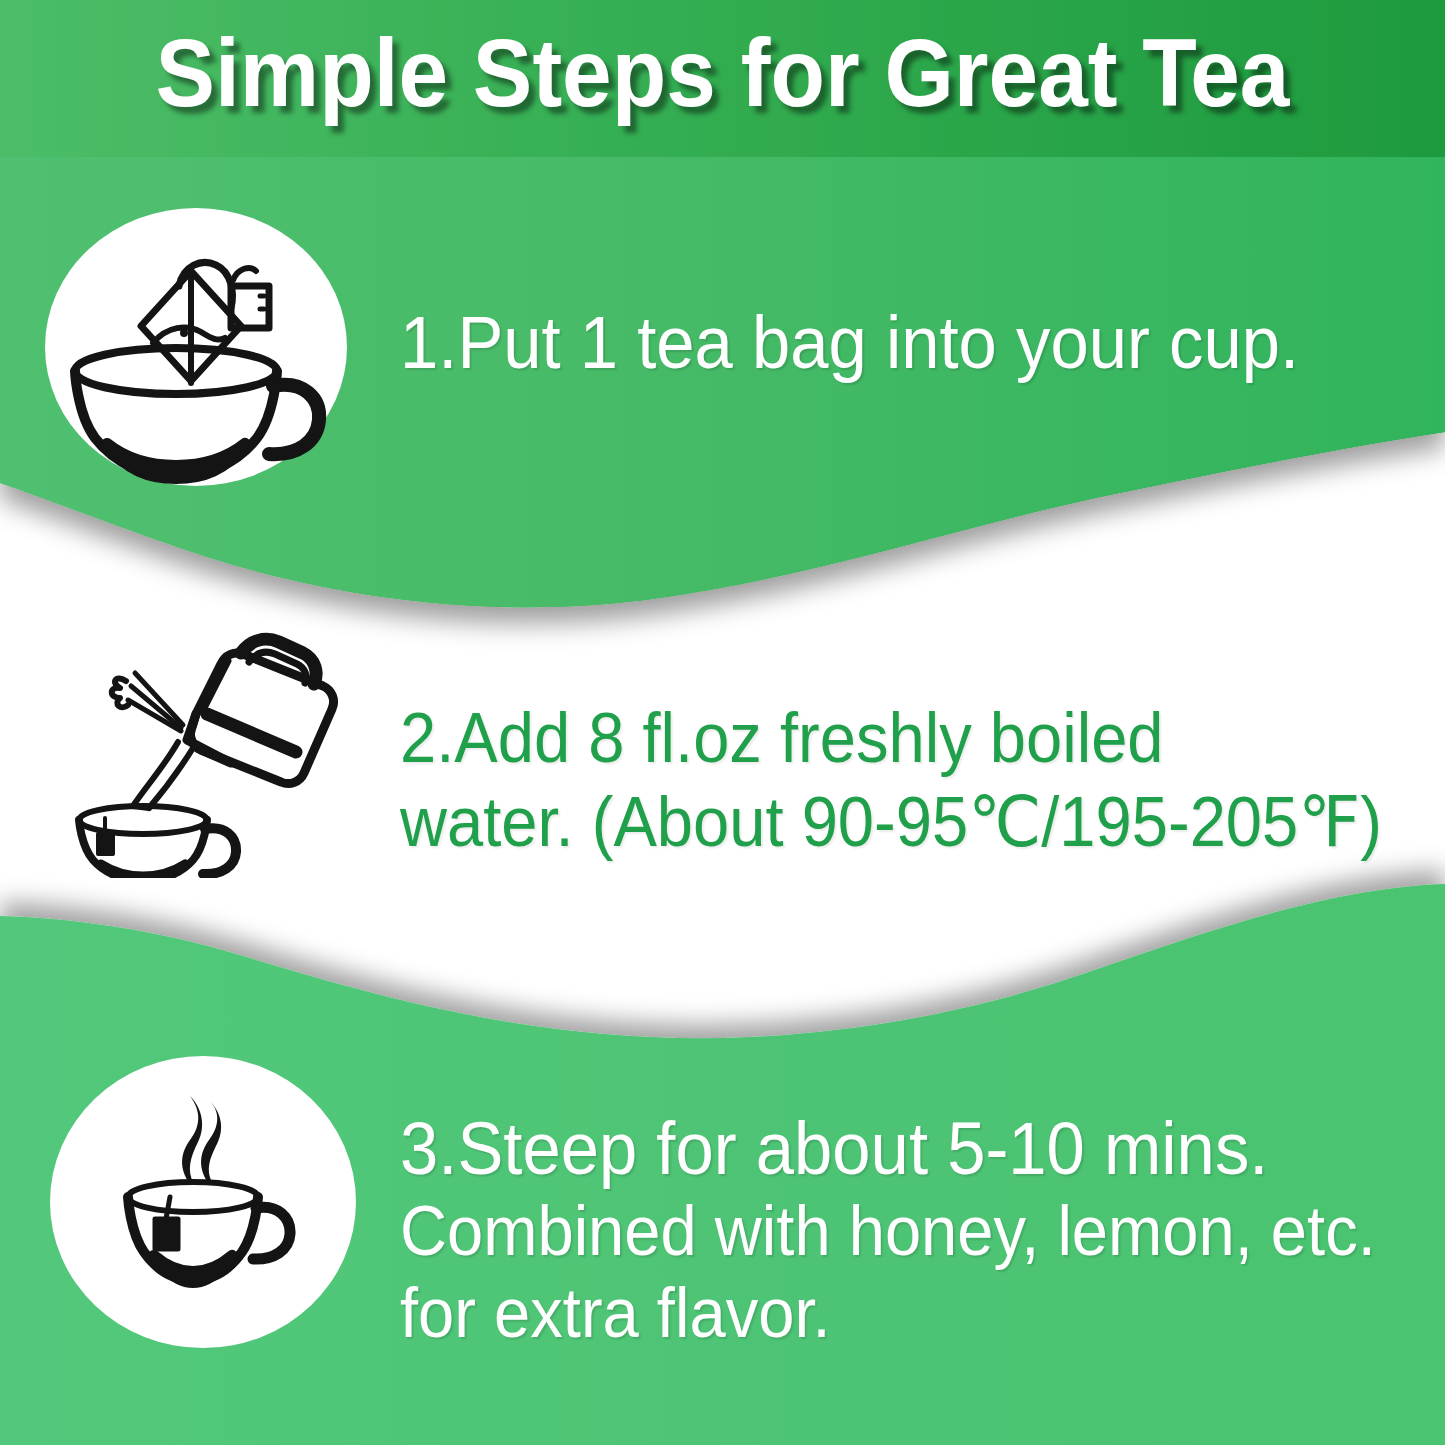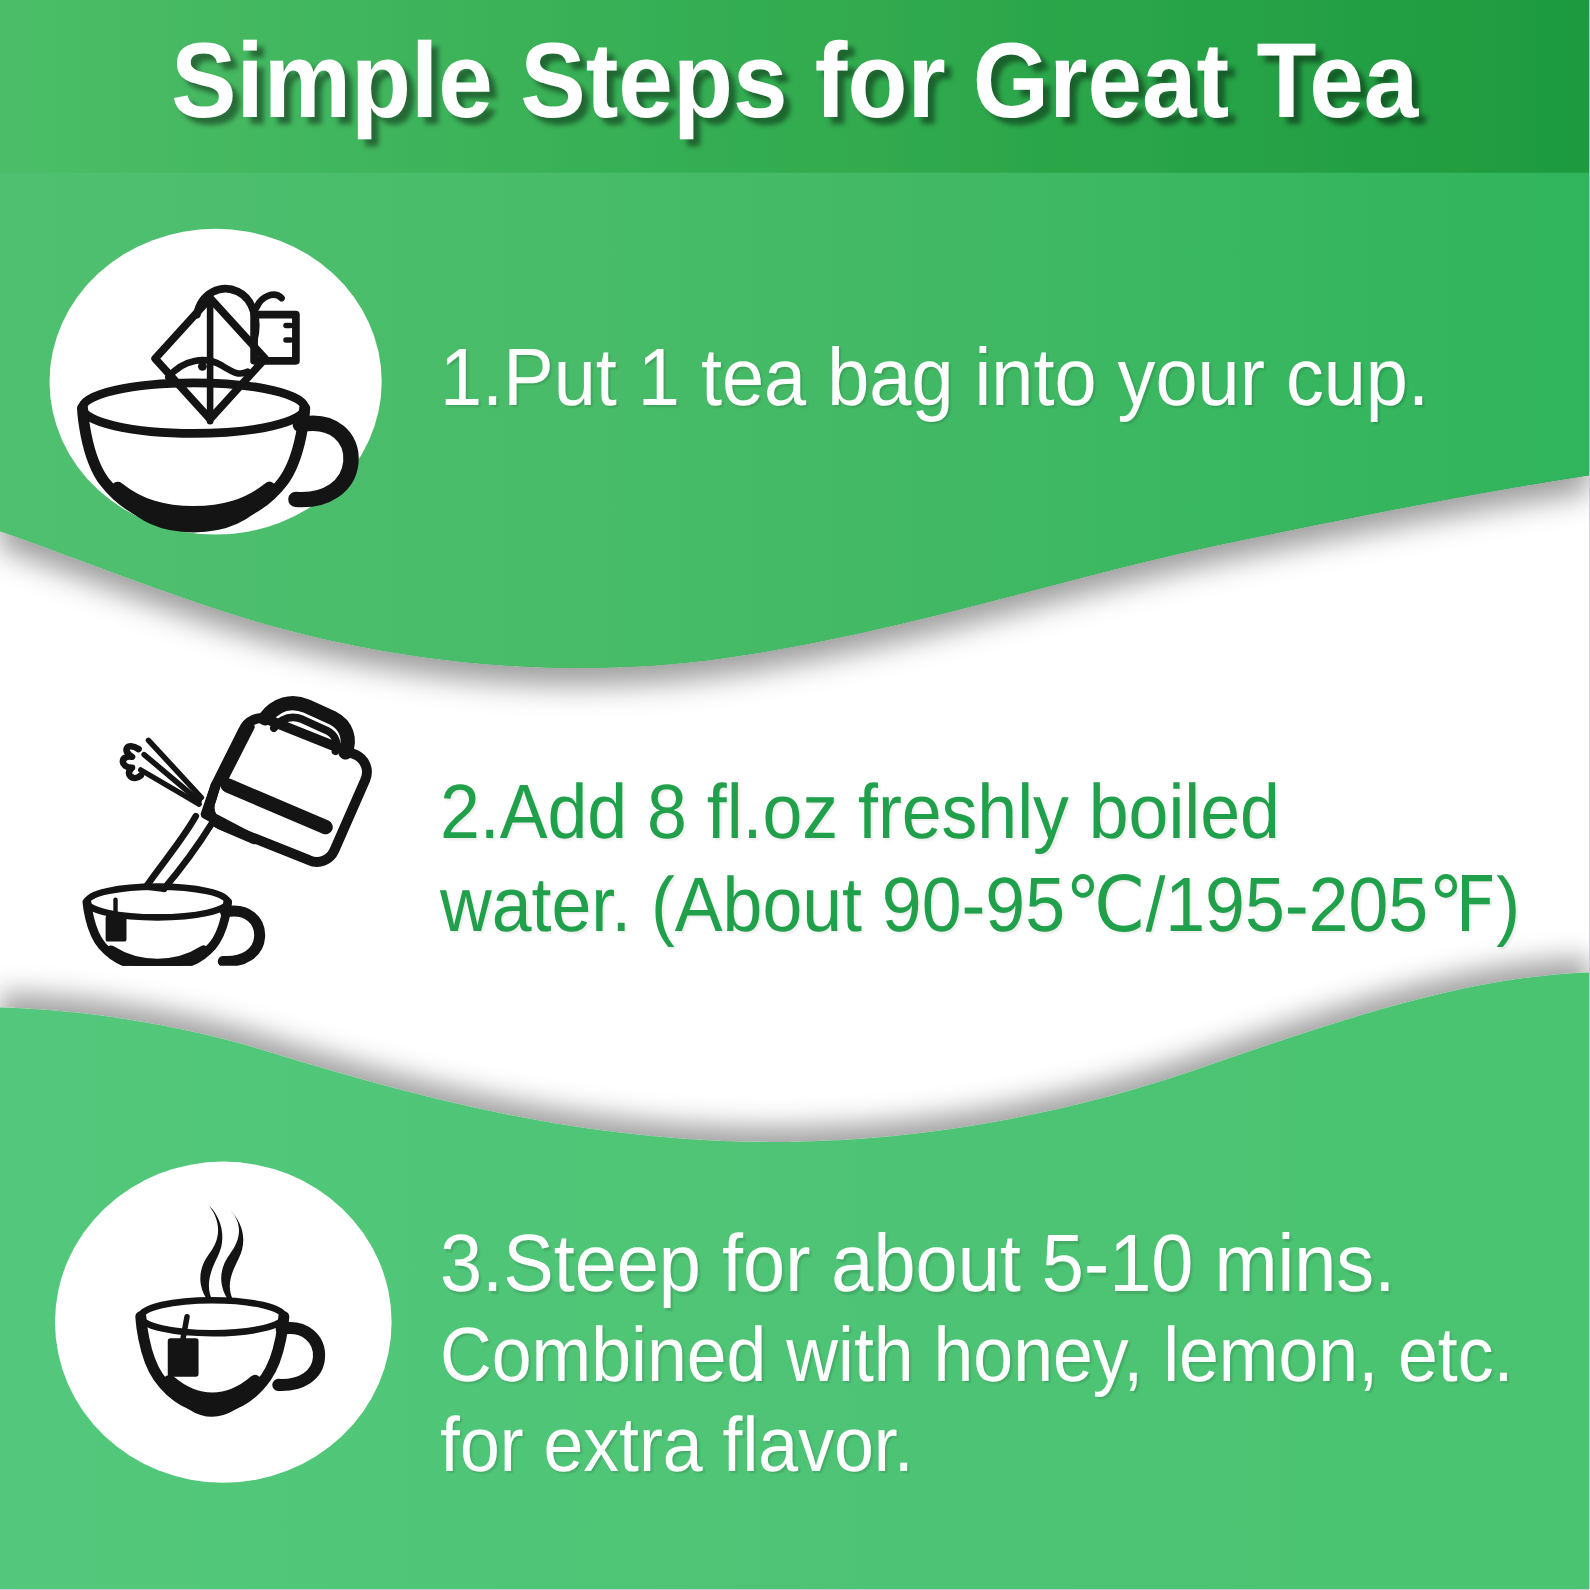--- a/index.html
+++ b/index.html
@@ -5,21 +5,21 @@
   html, body {
     margin: 0;
     padding: 0;
     background: #ffffff;
   }
   #page {
     position: relative;
     width: 1445px;
     height: 1445px;
     overflow: hidden;
-    background: #4c1d95;
+    background: #404040;
     font-family: "Liberation Sans", "DejaVu Sans", sans-serif;
   }
 
   
   #bg-svg {
     position: absolute;
     left: 0; top: 0;
     width: 1445px;
     height: 1445px;
     display: block;

